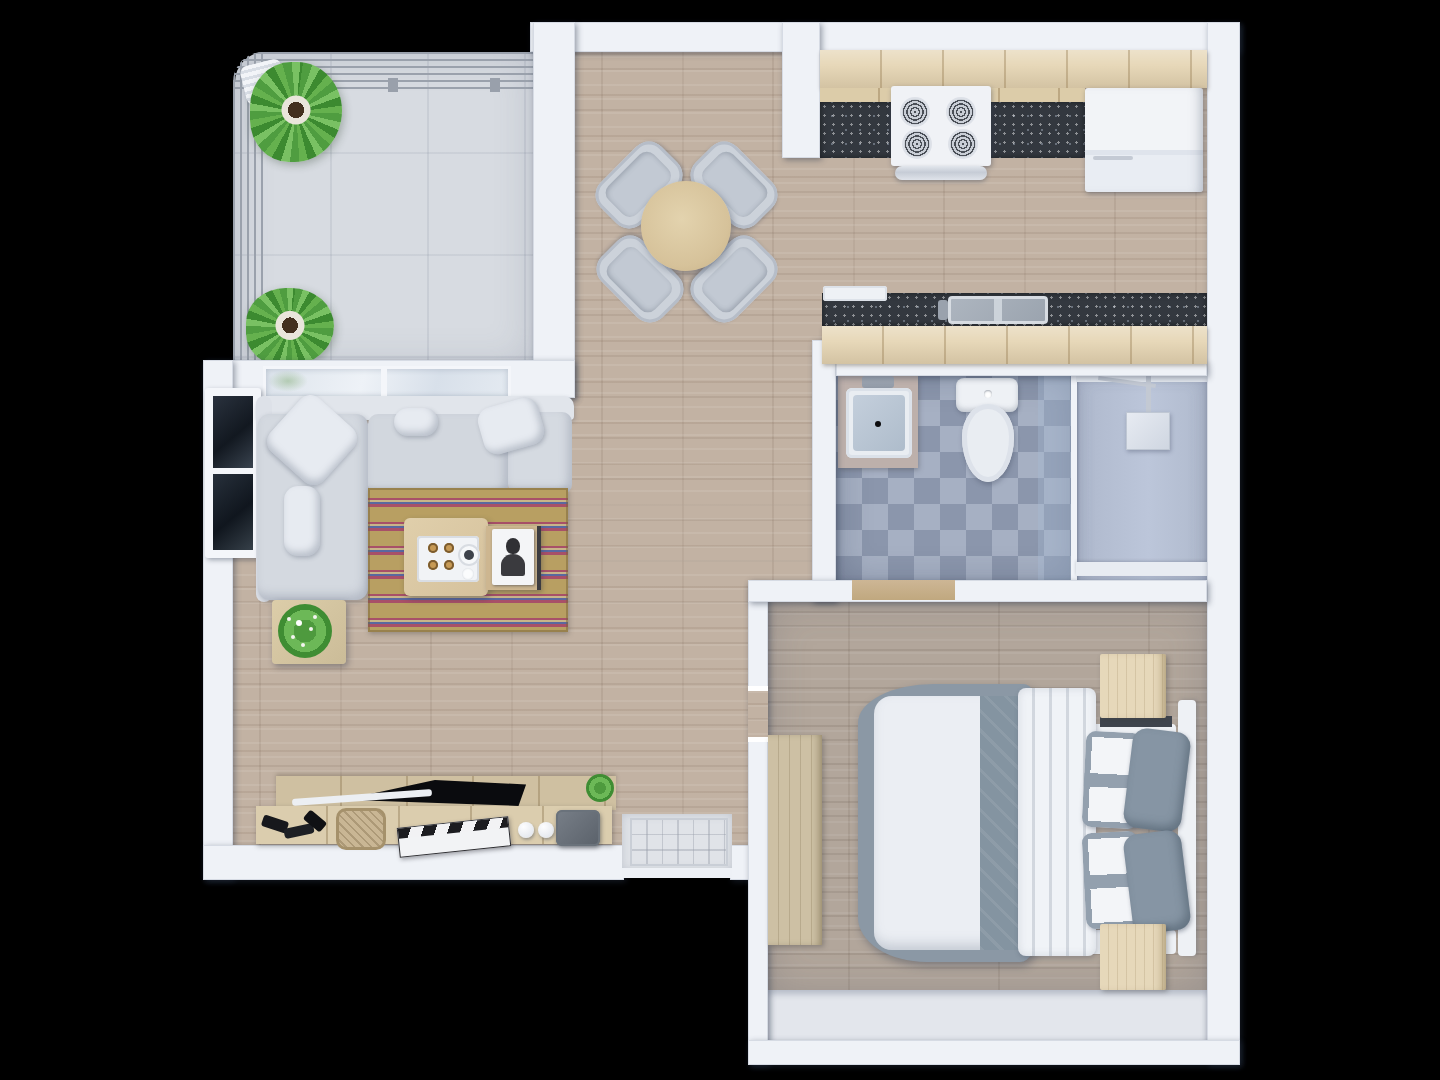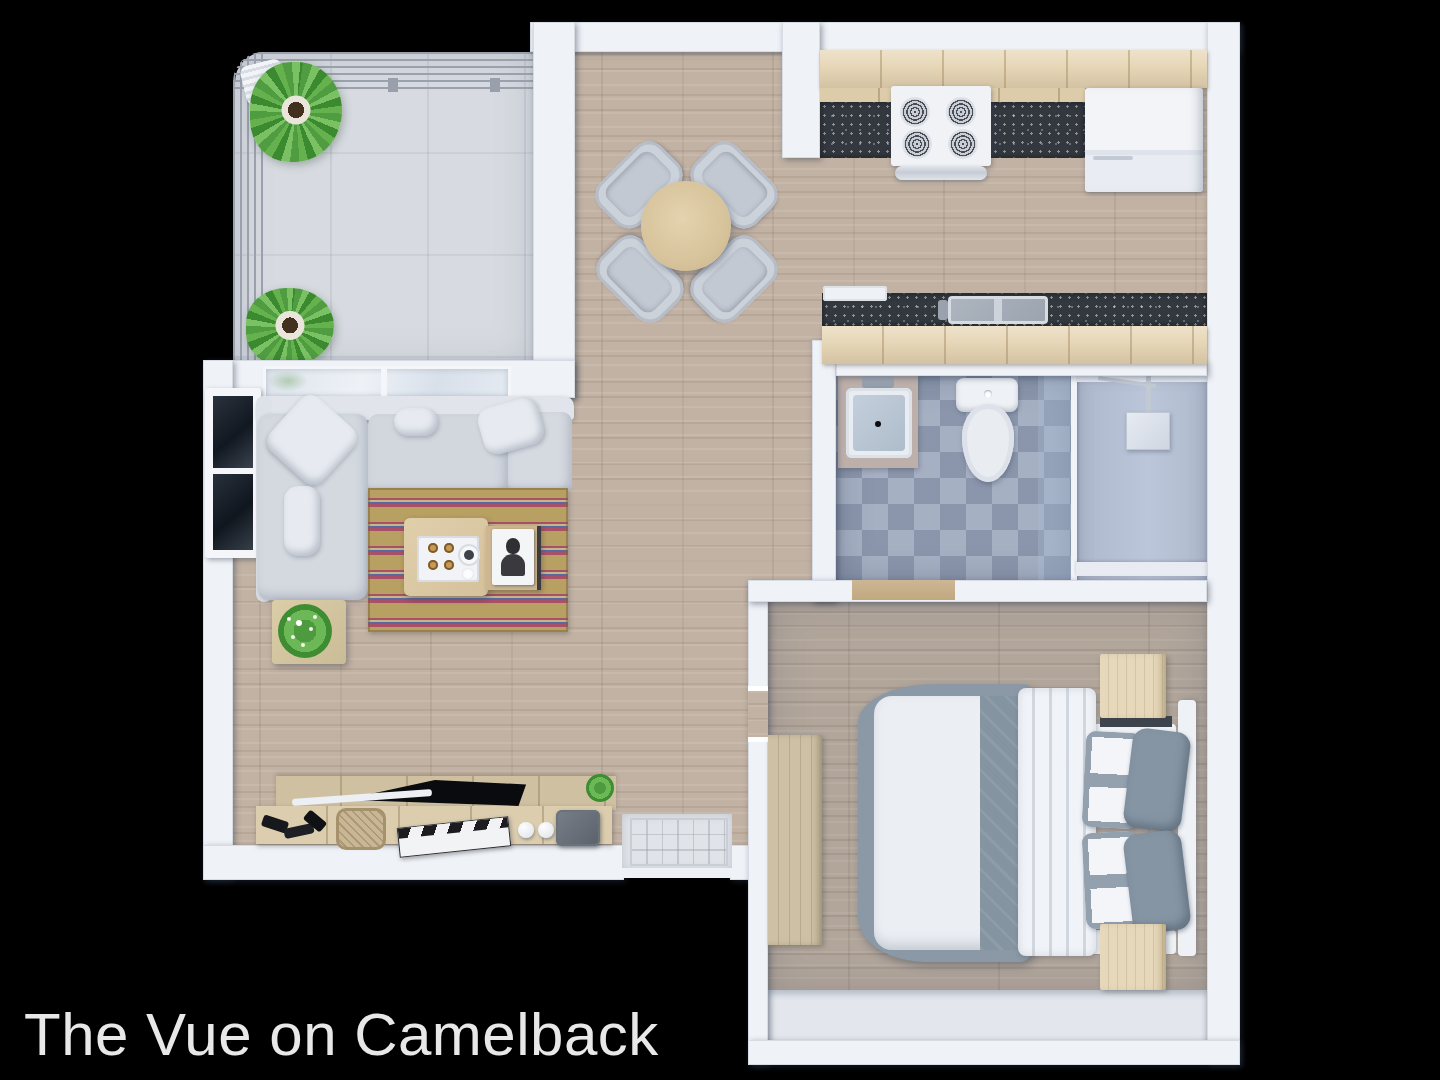--- a/index.html
+++ b/index.html
@@ -229,15 +229,14 @@
        box-shadow:inset -4px -5px 9px rgba(70,85,100,.5),1px 2px 4px rgba(50,60,80,.4);"></div>
   <div class="a" style="left:1128px;top:832px;width:58px;height:100px;background:#8695a4;border-radius:14px;transform:rotate(-7deg);
        box-shadow:inset -4px -5px 9px rgba(70,85,100,.5),1px 2px 4px rgba(50,60,80,.4);"></div>
   <div class="a" style="left:1100px;top:654px;width:66px;height:64px;background:#e6d8ba;border-radius:2px;
        background-image:repeating-linear-gradient(to right, rgba(0,0,0,0) 0 8px, rgba(150,128,88,.22) 8px 9px);
        box-shadow:inset -9px 0 10px -6px rgba(130,108,64,.55),2px 2px 5px rgba(60,60,60,.35);"></div>
   <div class="a" style="left:1100px;top:924px;width:66px;height:66px;background:#e6d8ba;border-radius:2px;
        background-image:repeating-linear-gradient(to right, rgba(0,0,0,0) 0 8px, rgba(150,128,88,.22) 8px 9px);
        box-shadow:inset -9px 0 10px -6px rgba(130,108,64,.55),2px 2px 5px rgba(60,60,60,.35);"></div>
 
-  <div class="a title" style="left:24px;top:1000px;">The Vue on Camelback</div>
 
 </div>
 
 </body></html>

